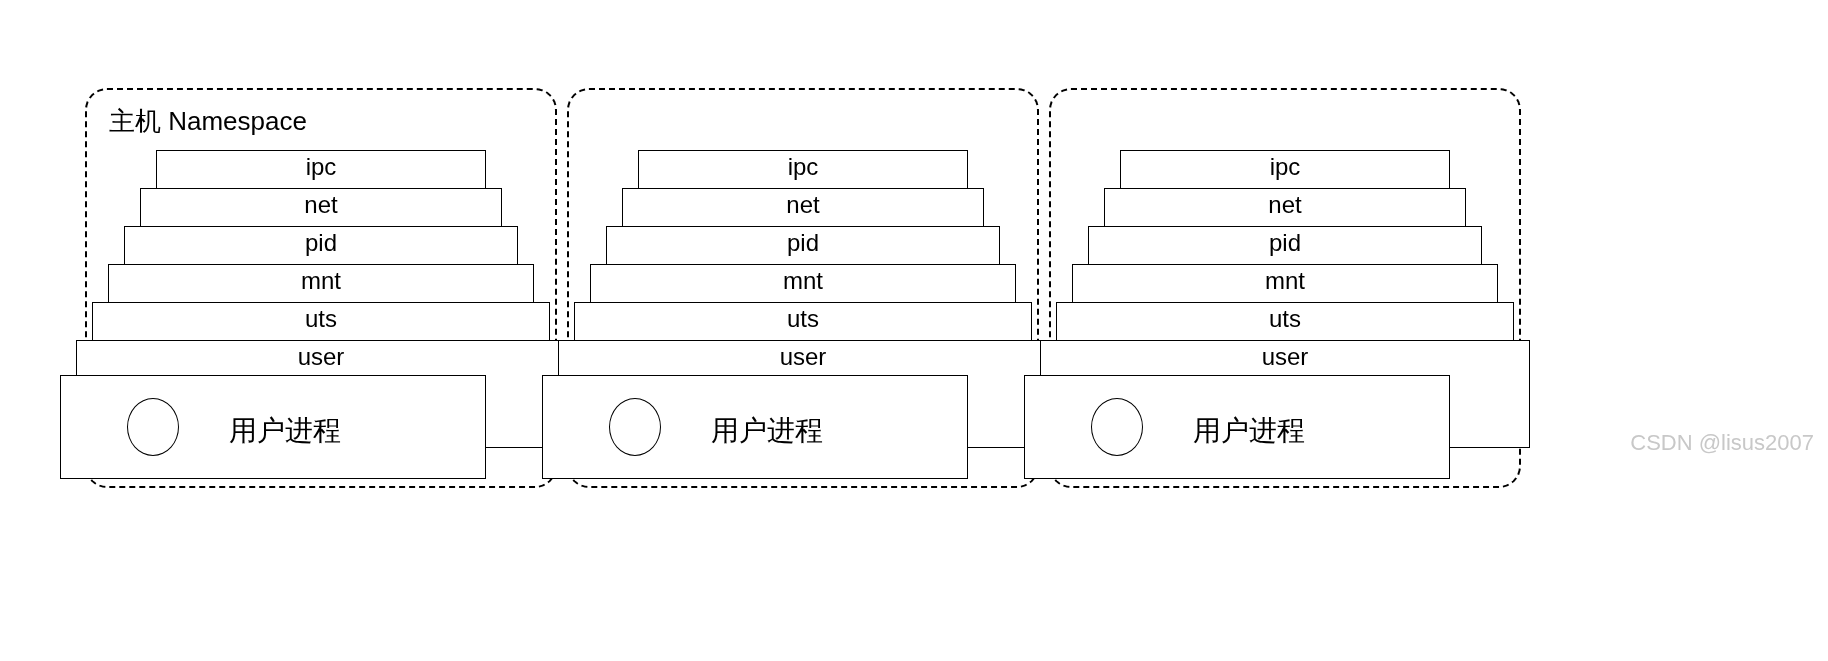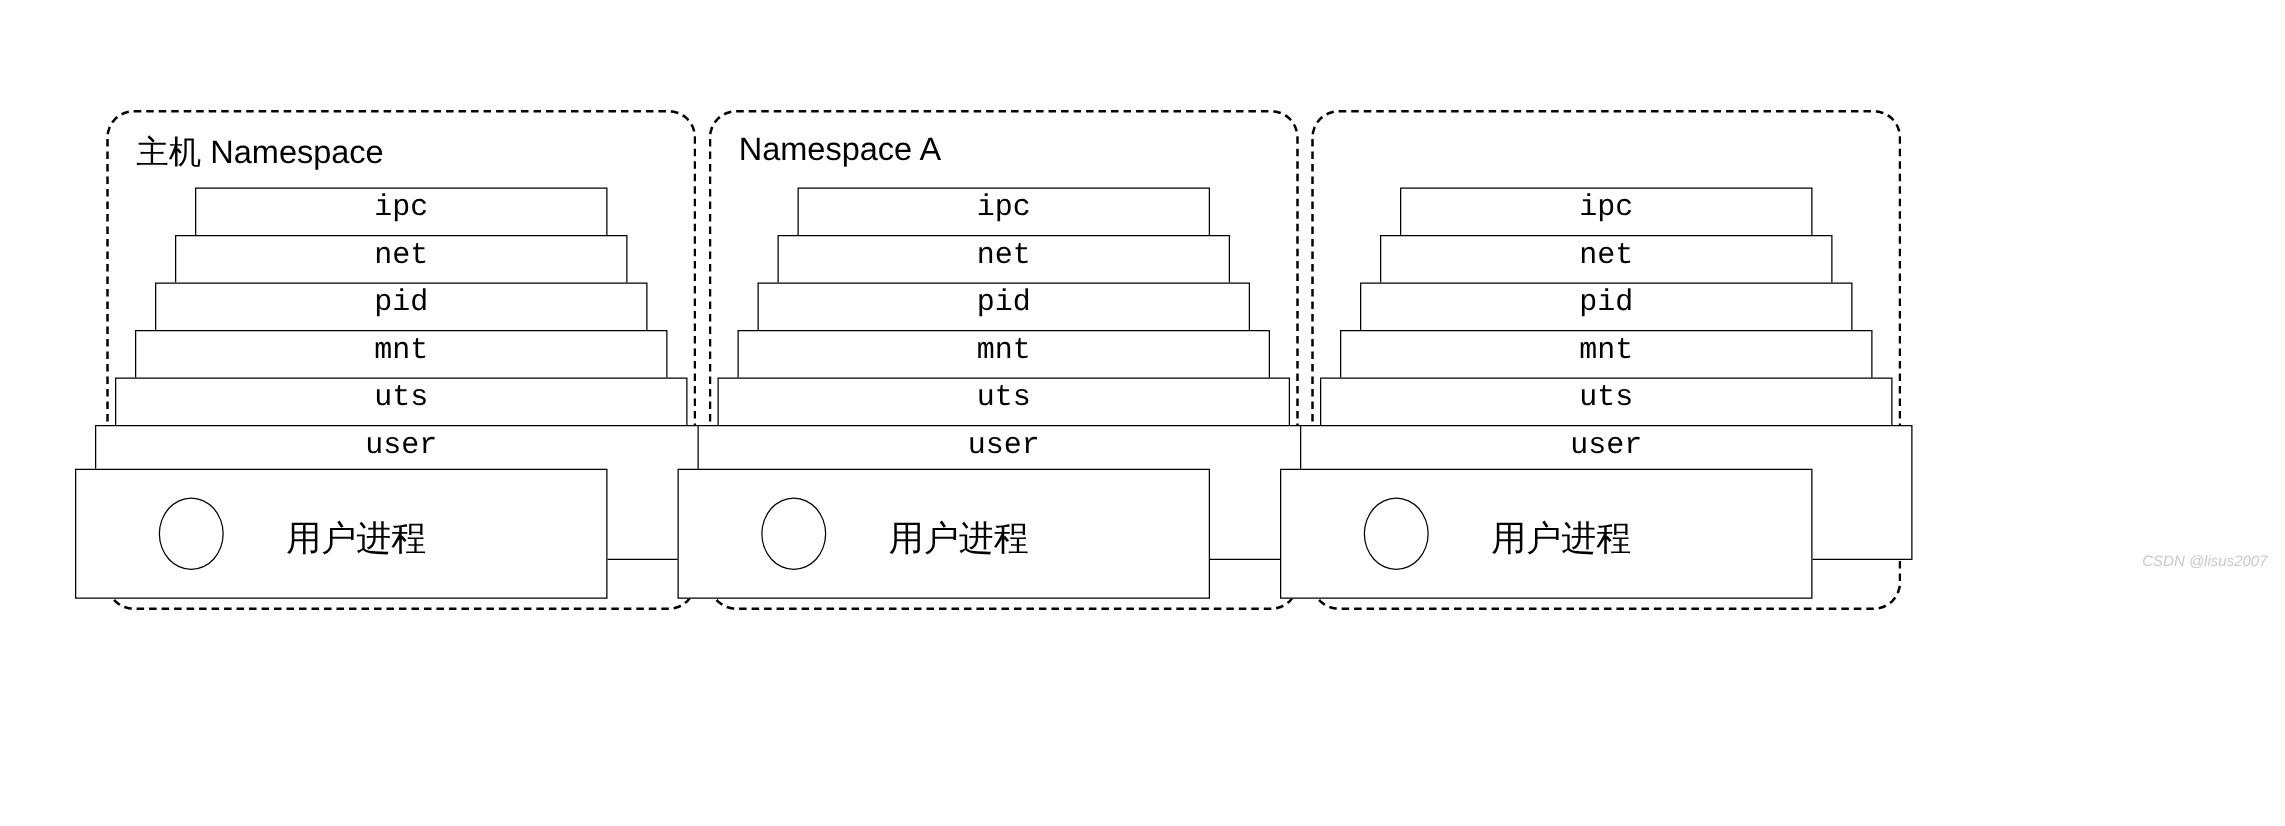--- a/index.html
+++ b/index.html
@@ -29,21 +29,20 @@
     left: 22px;
     font-size: 26px;
   }
   .stack {
     position: absolute;
     left: 50%;
     transform: translateX(-50%);
     top: 60px;
     width: 390px;
     height: 400px;
-    font-family: Liberation Mono, monospace;
   }
   .layer {
     position: absolute;
     border: 1px solid #000;
     background: #fff;
     text-align: center;
     font-size: 24px;
   }
   .layer-label {
     display: block;
@@ -66,23 +65,22 @@
     border-radius: 50%;
   }
   .process-label {
     position: absolute;
     font-size: 28px;
   }
   .watermark {
     position: absolute;
     right: 14px;
     bottom: 10px;
-    font-size: 12px;
+    font-size: 22px;
     color: #c8c8c8;
-    font-style: italic;
   }
 </style>
 </head>
 <body>
 
 <div class="canvas">
   <div id="namespaces-container">
       <div class="ns-box" style="left: 85px; top: 88px; width: 472px; height: 400px;">
         <div class="ns-title">主机 Namespace</div>
         <div class="stack">
@@ -106,21 +104,20 @@
           </div>
           <div class="process-box" style="left: -66px; top: 225px; width: 426px; height: 104px; z-index: 8;">
             <div class="process-inner">
               <div class="circle" style="left: 66px; top: 22px; width: 52px; height: 58px;"></div>
               <div class="process-label" style="left: 168px; top: 36px;">用户进程</div>
             </div>
           </div>
         </div>
       </div>
       <div class="ns-box" style="left: 567px; top: 88px; width: 472px; height: 400px;">
-        <div class="ns-title">Namespace A</div>
         <div class="stack">
           <div class="layer" style="left: 30px; top: 0px; width: 330px; height: 298px; z-index: 1;">
             <span class="layer-label" style="height: 32px;">ipc</span>
           </div>
           <div class="layer" style="left: 14px; top: 38px; width: 362px; height: 260px; z-index: 2;">
             <span class="layer-label" style="height: 32px;">net</span>
           </div>
           <div class="layer" style="left: -2px; top: 76px; width: 394px; height: 222px; z-index: 3;">
             <span class="layer-label" style="height: 32px;">pid</span>
           </div>

